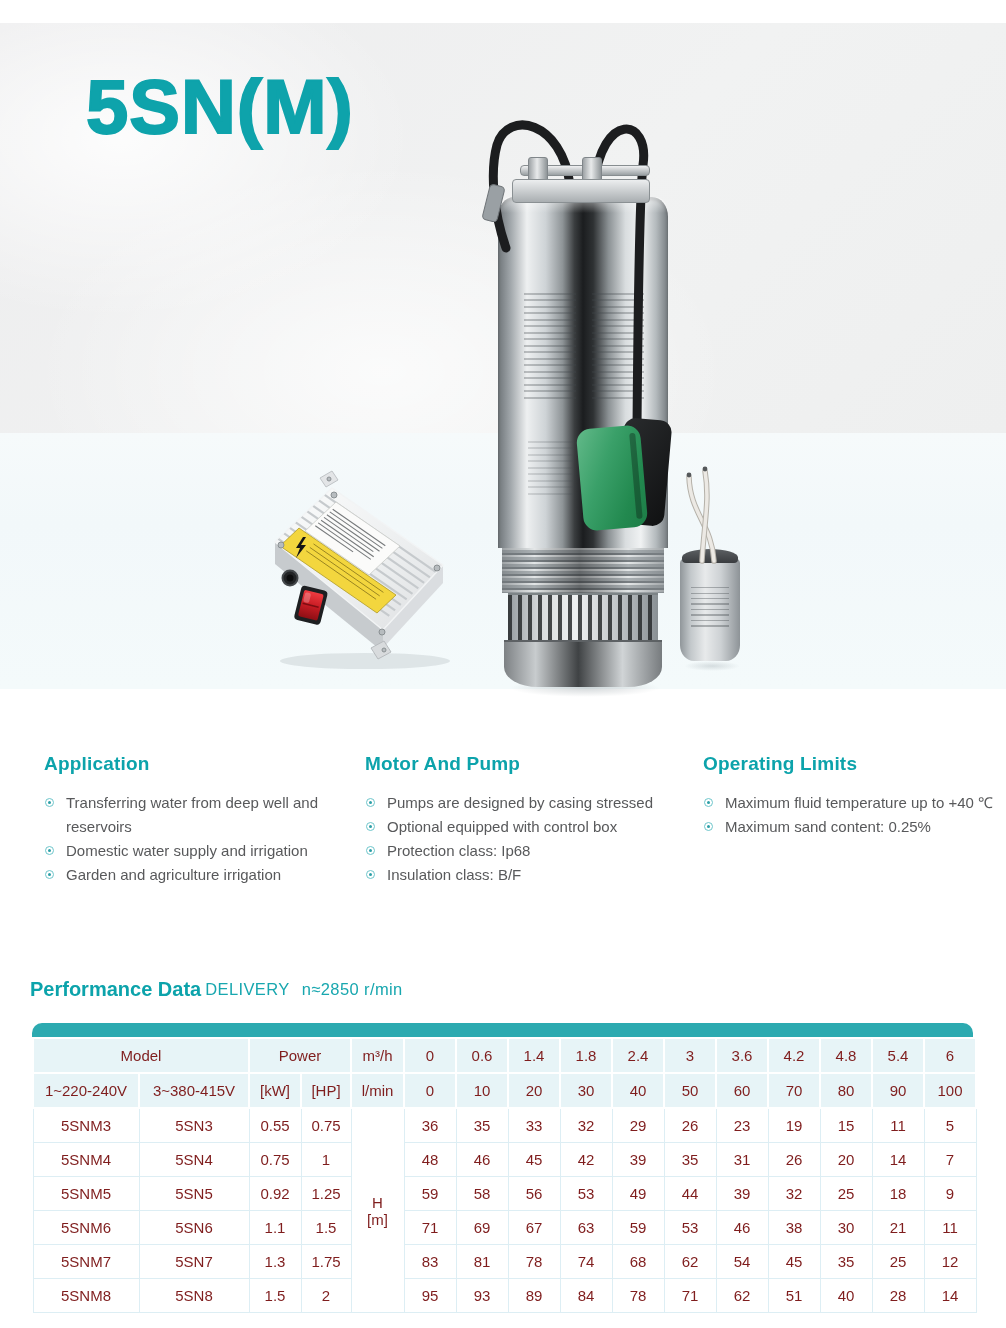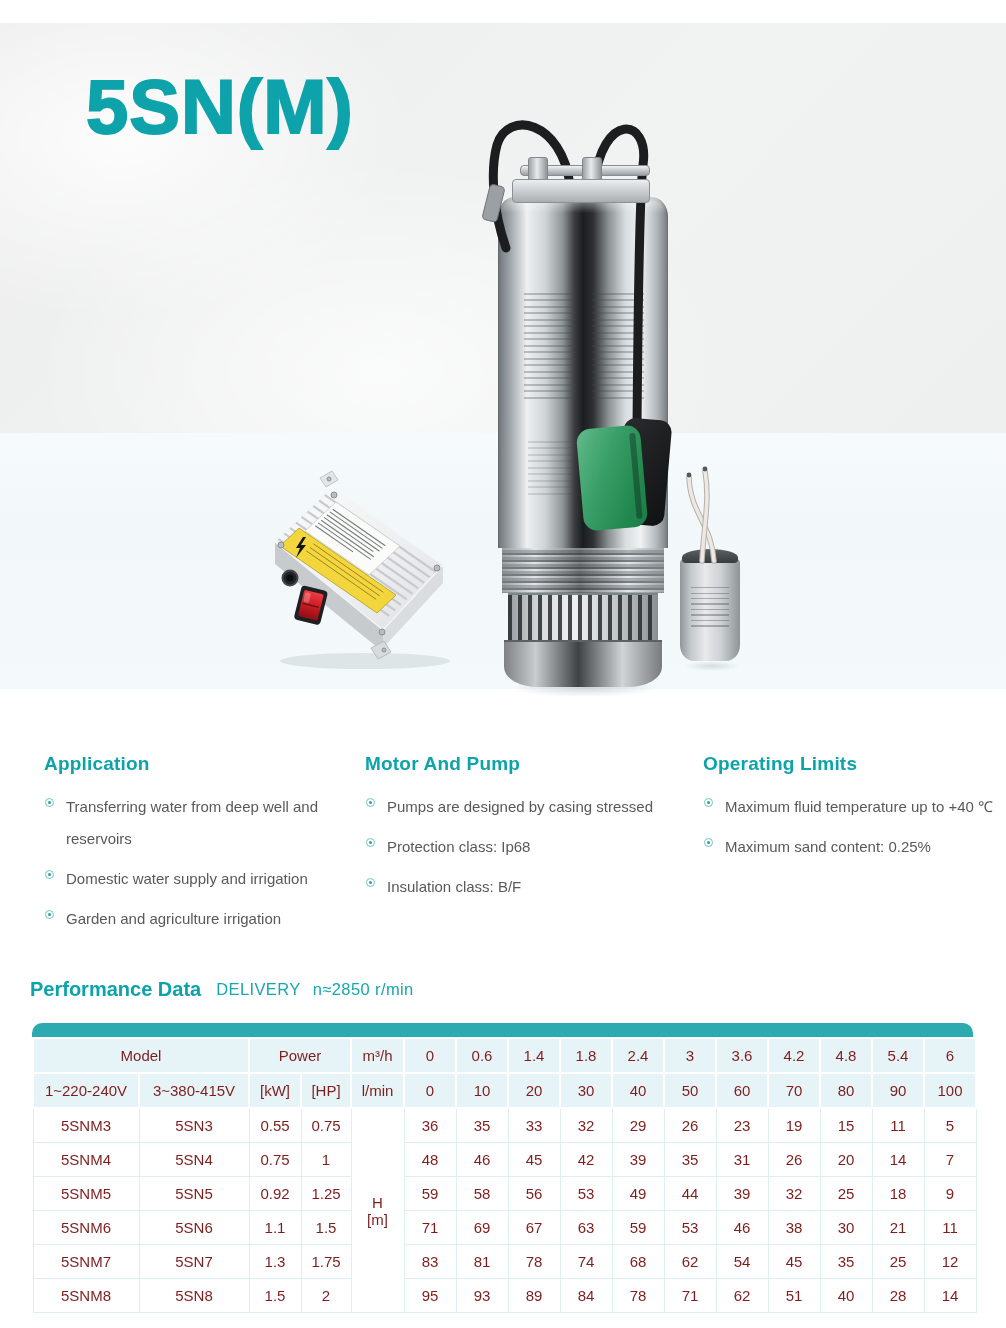--- a/index.html
+++ b/index.html
@@ -79,29 +79,29 @@
       background:radial-gradient(ellipse at center,rgba(100,115,122,.22),rgba(100,115,122,0) 70%);}
 
   
   .content{position:relative;height:268px;}
   .feat-col{position:absolute;top:64px;}
   .col-app{left:44px;width:288px;}
   .col-motor{left:365px;width:330px;}
   .col-limits{left:703px;width:320px;}
   .feat-col h3{margin:0 0 16px;font-size:19px;color:#0ca3ab;font-weight:bold;letter-spacing:.2px;}
   .feat-list{list-style:none;margin:0;padding:0;font-size:15px;color:#58595b;}
-  .feat-list li{position:relative;padding-left:22px;line-height:32px;margin-top:8px;}
+  .feat-list li{position:relative;padding-left:22px;line-height:24px;}
   .blt{position:absolute;left:1px;top:7px;width:9px;height:9px;border:1.5px solid #6ec6cb;border-radius:50%;box-sizing:border-box;}
   .blt::after{content:'';position:absolute;left:1.5px;top:1.5px;width:3px;height:3px;background:#2d9fa7;border-radius:50%;}
 
   
   .perf{margin:20px 0 0 30px;}
   .perf-head{display:flex;align-items:center;height:24px;}
   .perf-head h2{margin:0;font-size:20px;color:#0ca3ab;font-weight:bold;}
-  .delivery{font-size:16.5px;color:#18a7af;letter-spacing:.4px;margin-left:15px;}
+  .delivery{font-size:16.5px;color:#18a7af;letter-spacing:.4px;margin-left:4px;}
   .delivery .speed{margin-left:12px;}
   .tbar{margin-top:22px;margin-left:2px;width:941px;height:14px;background:#2caab0;border-radius:10px 10px 0 0;}
   table.perf-table{margin-left:2px;width:941px;border-collapse:collapse;table-layout:fixed;
       font-size:15px;color:#7f1d1d;}
   .perf-table td{height:33px;padding:0;text-align:center;vertical-align:middle;}
   .perf-table thead td{background:#e7f4f7;border:2px solid #ffffff;}
   .perf-table tbody td{background:#ffffff;border:1px solid #ddeef4;}
   .perf-table td.hcell{line-height:17px;}
 </style>
 </head>
@@ -233,20 +233,21 @@
       <ul class="feat-list">
           <li><span class="blt"></span><span>Transferring water from deep well and reservoirs</span></li>
           <li><span class="blt"></span><span>Domestic water supply and irrigation</span></li>
           <li><span class="blt"></span><span>Garden and agriculture irrigation</span></li>
         </ul>
     </div>
     <div class="feat-col col-motor">
       <h3>Motor And Pump</h3>
       <ul class="feat-list">
           <li><span class="blt"></span><span>Pumps are designed by casing stressed</span></li>
+          <li><span class="blt"></span><span>Optional equipped with control box</span></li>
           <li><span class="blt"></span><span>Protection class: Ip68</span></li>
           <li><span class="blt"></span><span>Insulation class: B/F</span></li>
         </ul>
     </div>
     <div class="feat-col col-limits">
       <h3>Operating Limits</h3>
       <ul class="feat-list">
           <li><span class="blt"></span><span>Maximum fluid temperature up to +40 ℃</span></li>
           <li><span class="blt"></span><span>Maximum sand content: 0.25%</span></li>
         </ul>

